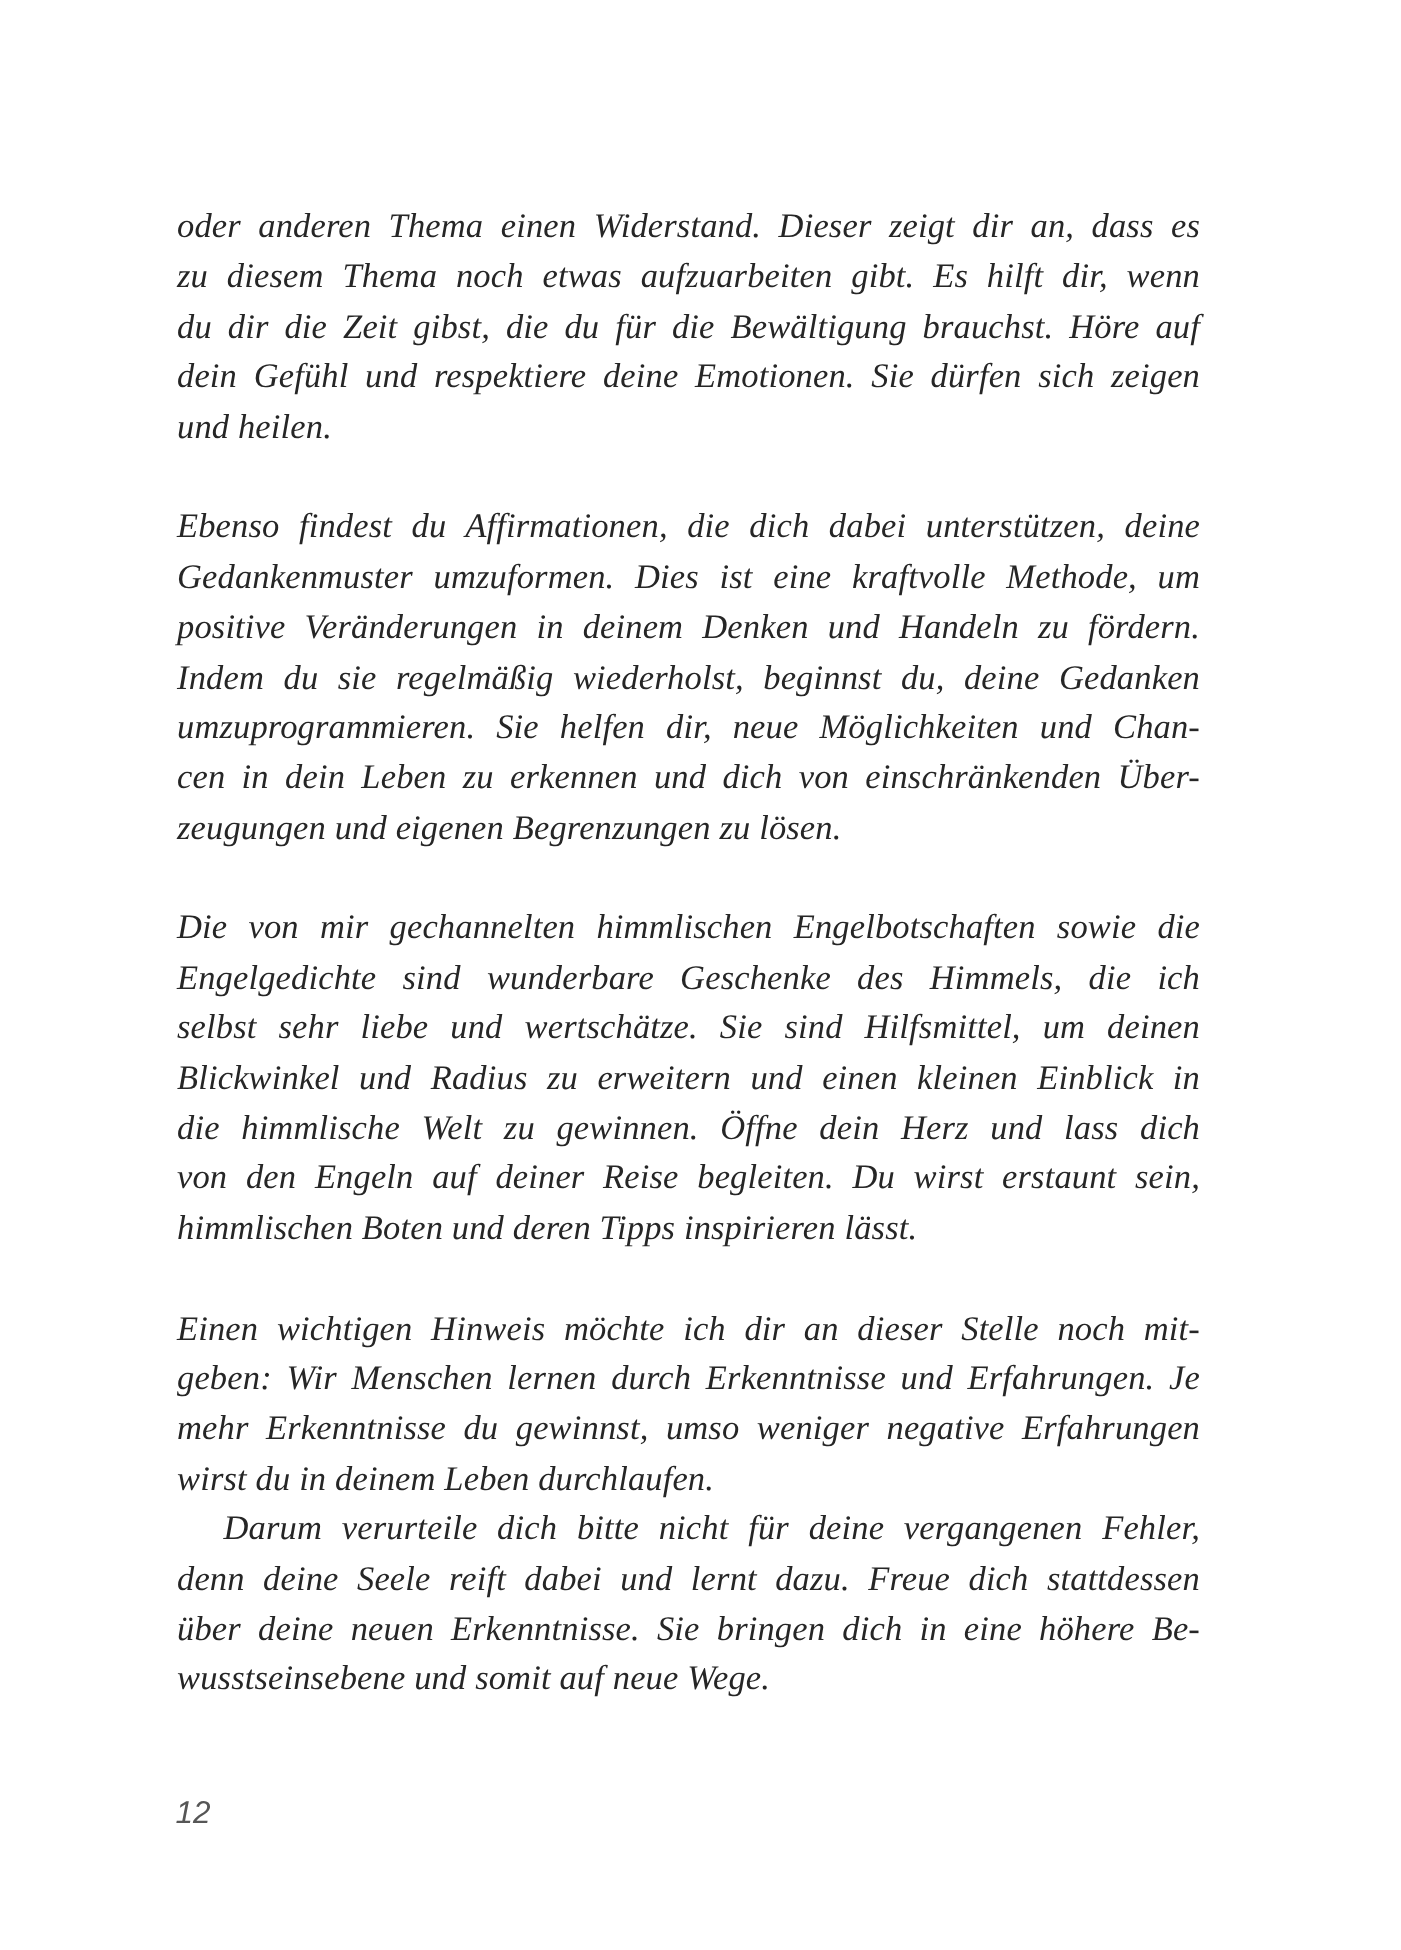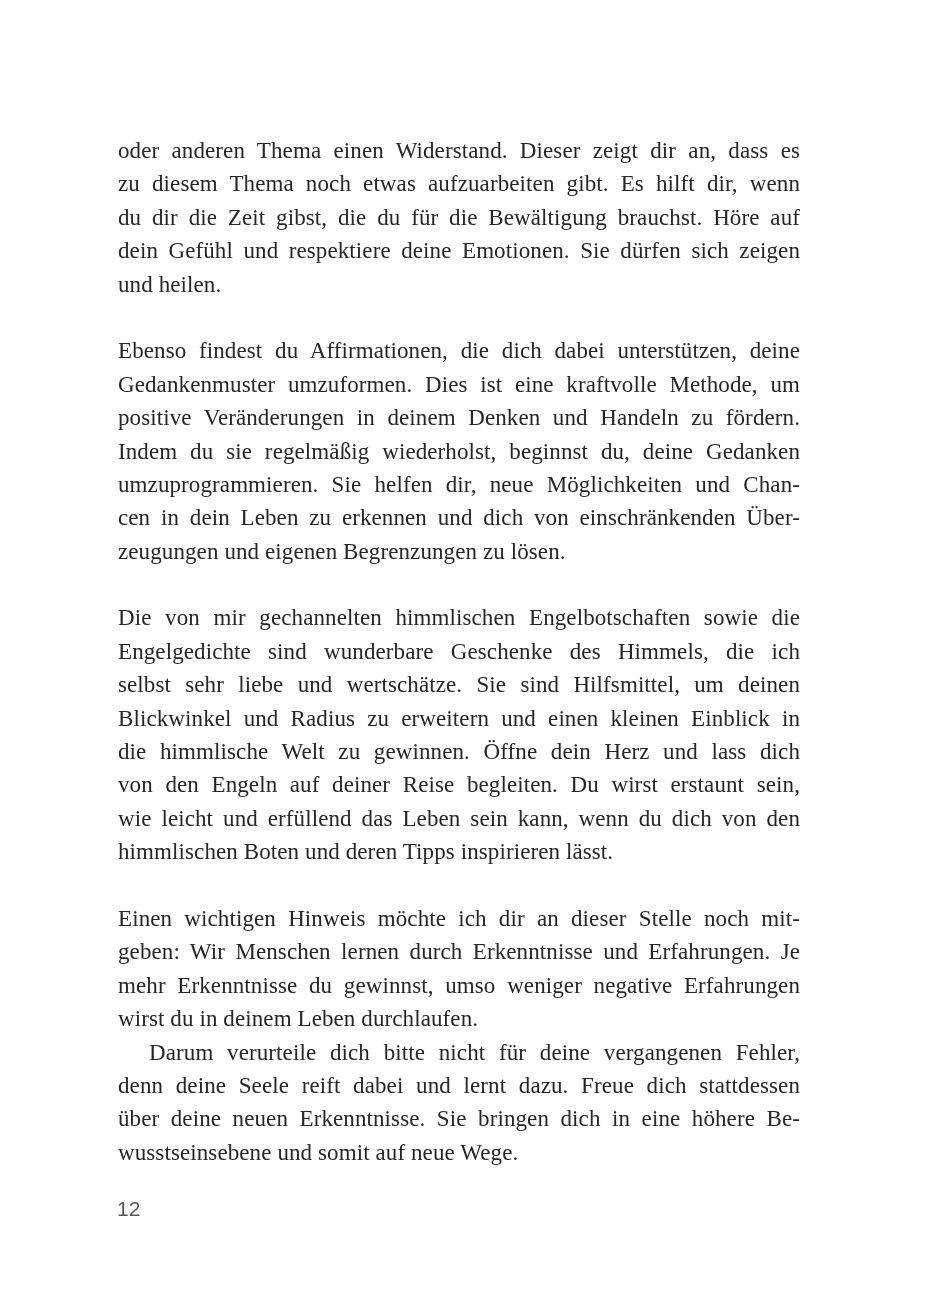--- a/index.html
+++ b/index.html
@@ -7,20 +7,21 @@
     padding: 0;
     background: #ffffff;
   }
   .page {
     position: relative;
     width: 918px;
     height: 1300px;
     background: #ffffff;
     overflow: hidden;
     font-family: "Liberation Serif", "DejaVu Serif", serif;
+    font-style: italic;
   }
   .text-block {
     position: absolute;
     left: 118px;
     top: 134px;
     width: 682px;
     font-size: 23px;
     line-height: 33.4px;
     color: #262626;
     letter-spacing: 0.1px;
@@ -75,21 +76,20 @@
         <div class="line">cen in dein Leben zu erkennen und dich von einschränkenden Über-</div>
         <div class="line last">zeugungen und eigenen Begrenzungen zu lösen.</div>
       </div>
       <div class="paragraph gap">
         <div class="line">Die von mir gechannelten himmlischen Engelbotschaften sowie die</div>
         <div class="line">Engelgedichte sind wunderbare Geschenke des Himmels, die ich</div>
         <div class="line">selbst sehr liebe und wertschätze. Sie sind Hilfsmittel, um deinen</div>
         <div class="line">Blickwinkel und Radius zu erweitern und einen kleinen Einblick in</div>
         <div class="line">die himmlische Welt zu gewinnen. Öffne dein Herz und lass dich</div>
         <div class="line">von den Engeln auf deiner Reise begleiten. Du wirst erstaunt sein,</div>
-        <div class="line">wie leicht und erfüllend das Leben sein kann, wenn du dich von den</div>
         <div class="line last">himmlischen Boten und deren Tipps inspirieren lässt.</div>
       </div>
       <div class="paragraph gap">
         <div class="line">Einen wichtigen Hinweis möchte ich dir an dieser Stelle noch mit-</div>
         <div class="line">geben: Wir Menschen lernen durch Erkenntnisse und Erfahrungen. Je</div>
         <div class="line">mehr Erkenntnisse du gewinnst, umso weniger negative Erfahrungen</div>
         <div class="line last">wirst du in deinem Leben durchlaufen.</div>
       </div>
       <div class="paragraph">
         <div class="line indent">Darum verurteile dich bitte nicht für deine vergangenen Fehler,</div>

